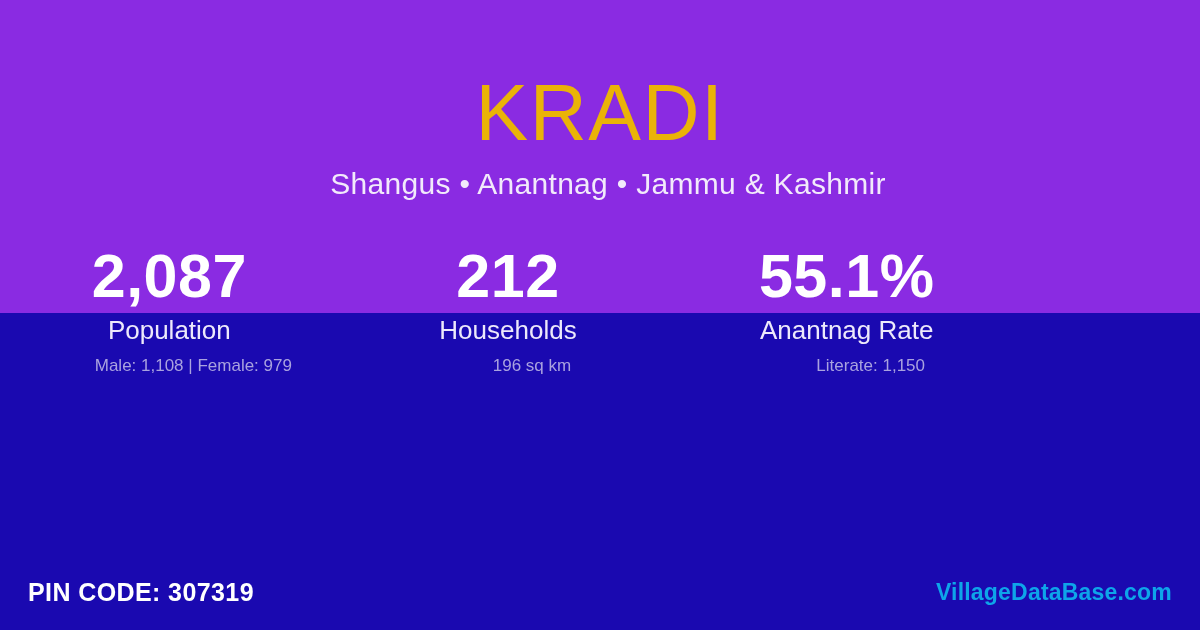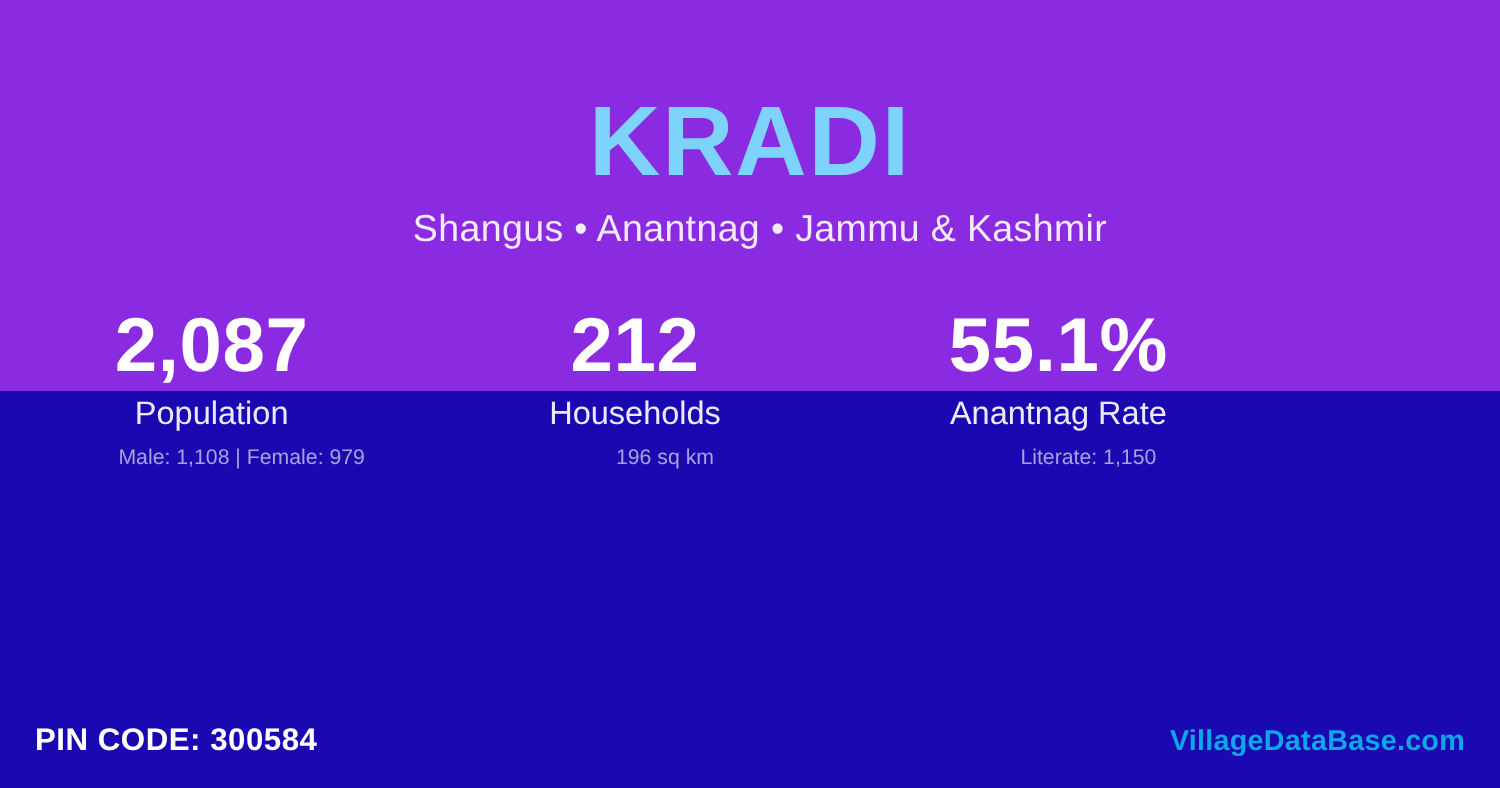--- a/index.html
+++ b/index.html
@@ -40,22 +40,22 @@
   
   .header {
     position: absolute;
     left: 0;
     top: 72px;
     width: 1200px;
     text-align: center;
   }
   .village-title {
     font-size: 79px;
-    font-weight: 700;
-    color: #7dd3fc;
+    font-weight: 400;
+    color: #eab308;
     letter-spacing: 1.5px;
     line-height: 1.04;
     margin: 0;
   }
   .village-subtitle {
     margin-top: 12px;
     font-size: 30px;
     font-weight: 400;
     color: #F2EAFB;
     letter-spacing: 0.3px;
@@ -171,17 +171,17 @@
     <div class="stat">
       <div class="stat-value">55.1%</div>
       <div class="stat-label">Anantnag Rate</div>
       <div class="stat-sub">Literate: 1,150</div>
     </div>
 
   </div>
 
 
   <div class="footer">
-    <div class="pin-code">PIN CODE: 300584</div>
+    <div class="pin-code">PIN CODE: 307319</div>
     <div class="brand">VillageDataBase.com</div>
   </div>
 
 </div>
 
 </body></html>

